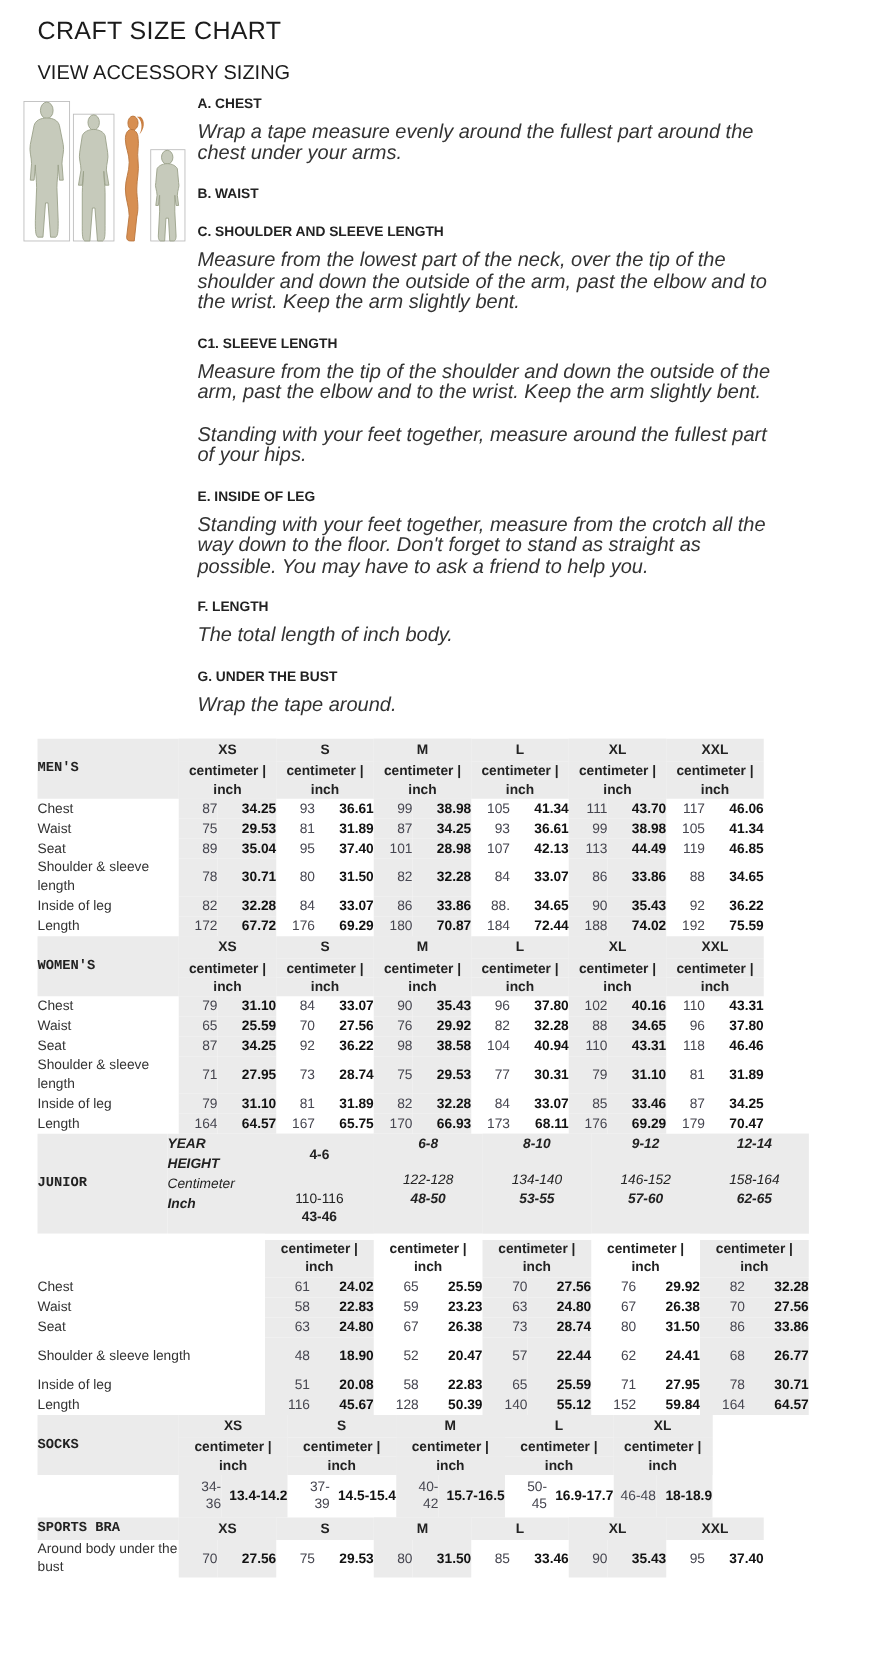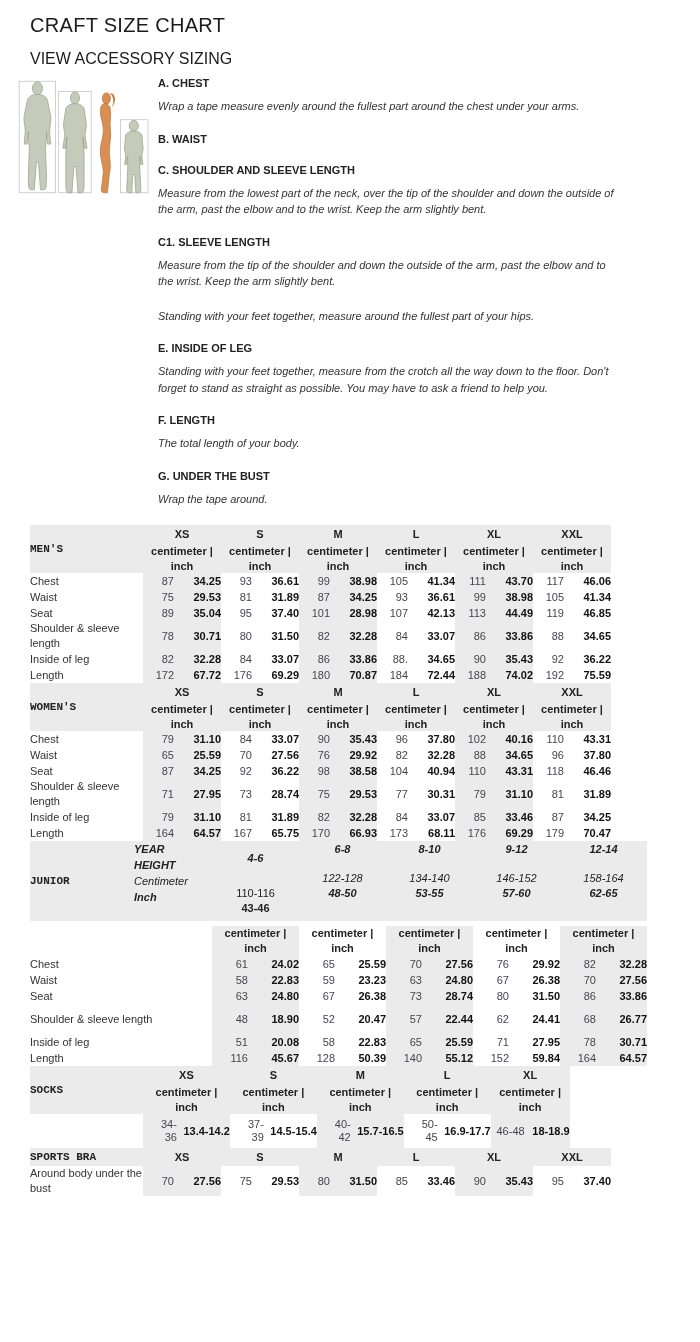--- a/index.html
+++ b/index.html
@@ -5,42 +5,42 @@
   html,body{margin:0;padding:0;background:#fff;}
   body{width:700px;height:1342px;overflow:hidden;font-family:"Liberation Sans",sans-serif;color:#222;}
   .page{padding:10px 30px 0 30px;}
   .title{font-size:20px;font-weight:400;letter-spacing:.3px;color:#1b1b1b;margin:4px 0 13px 0;}
   .subtitle{font-size:16px;font-weight:400;color:#1b1b1b;margin:0 0 8px 0;}
   .intro{display:flex;margin-left:-22px;}
   .figures{width:142px;flex:none;padding-top:2px;}
   .sections{flex:1;padding-left:8px;padding-top:1px;}
   .msec{margin-bottom:18px;}
   .msec h3{font-size:11px;font-weight:700;color:#222;margin:0 0 8px 0;line-height:13px;}
-  .msec p{font-size:11px;font-style:italic;color:#333;margin:0;line-height:16.5px;max-width:465px;}
+  .msec p{font-size:16px;font-style:italic;color:#333;margin:0;line-height:16.5px;max-width:465px;}
   table.sz{border-collapse:collapse;table-layout:fixed;margin:0;}
   table.sz th,table.sz td{font-size:11px;padding:0;overflow:visible;}
   .hband{background:#ebebeb;}
   col.stripe{background:#ebebeb;}
   th.lbl{text-align:left;font-weight:700;padding-left:4px;vertical-align:middle;font-family:Liberation Mono, monospace;}
   td.lbl{text-align:left;font-weight:400;color:#333;padding-left:4px;line-height:15px;vertical-align:middle;}
   th.size{text-align:center;font-weight:700;height:18px;vertical-align:middle;}
   th.unit{text-align:center;font-weight:700;height:15px;vertical-align:middle;}
   td.cm{text-align:right;color:#45454f;padding-right:3px;vertical-align:middle;}
   td.inch{text-align:right;font-weight:700;color:#121212;padding-right:11px;vertical-align:middle;}
   tr.datarow td{height:16px;}
   tr.datarow.tall td{height:30px;}
   td.units{ text-align:center;font-weight:700;line-height:15px;padding-top:8px;vertical-align:top;}
   tr.spacer td{height:5px;background:#fff;}
   .mb18{margin-bottom:18px;} .mb12{margin-bottom:12px;} .mb16{margin-bottom:16px;} .mb14{margin-bottom:14px;}
   
   th.jmeta{text-align:left;vertical-align:top;padding-top:4px;}
   th.jmeta div{line-height:16px;font-weight:700;font-style:italic;}
   th.jmeta div.reg{font-weight:400;}
   th.jcol{text-align:center;vertical-align:top;padding-top:4px;height:80px;}
-  th.jcol .jsize{font-weight:700;line-height:16px;margin-top:0;font-style:italic;}
+  th.jcol .jsize{font-weight:700;line-height:16px;margin-top:0;}
   th.jcol .jcm{font-weight:400;line-height:15px;margin-top:14px;}
   th.jcol .jin{font-weight:700;line-height:15px;}
   th.jcol.it .jsize,th.jcol.it .jcm,th.jcol.it .jin{font-style:italic;}
   th.jcol.first .jsize{margin-top:9px;}
   th.jcol.first .jcm{margin-top:20px;}
   td.cm.nw{white-space:nowrap;}
   td.cm.wrapcm{line-height:13px;padding-top:2px;padding-bottom:2px;padding-left:18px;}
   .figsvg{display:block;}
 </style>
 </head>
@@ -98,21 +98,21 @@
         </div>
         <div class="msec">
           <p>Standing with your feet together, measure around the fullest part of your hips.</p>
         </div>
         <div class="msec">
           <h3>E. INSIDE OF LEG</h3>
           <p>Standing with your feet together, measure from the crotch all the way down to the floor. Don't forget to stand as straight as possible. You may have to ask a friend to help you.</p>
         </div>
         <div class="msec">
           <h3>F. LENGTH</h3>
-          <p>The total length of your body.</p>
+          <p>The total length of inch body.</p>
         </div>
         <div class="msec">
           <h3>G. UNDER THE BUST</h3>
           <p>Wrap the tape around.</p>
         </div>
       </div>
   </div>
 
   <div id="tables">
       <table class="sz table-mens mb18">

